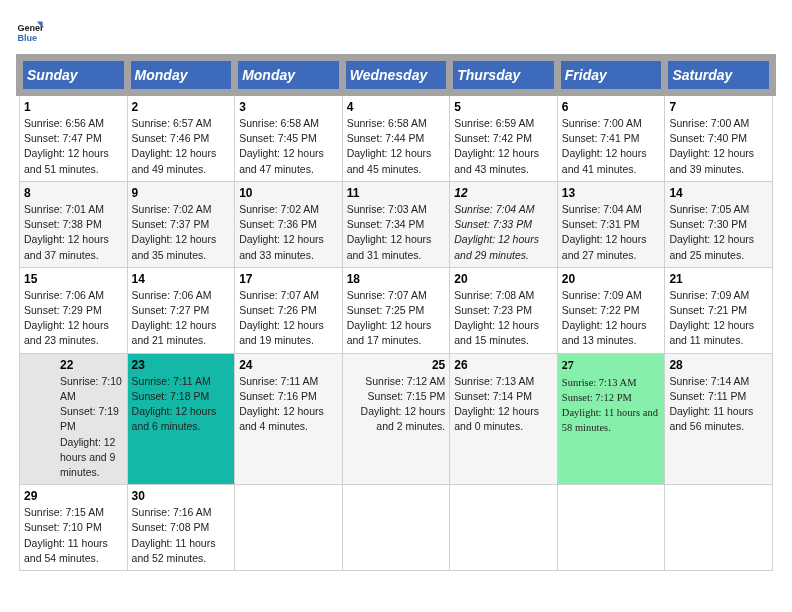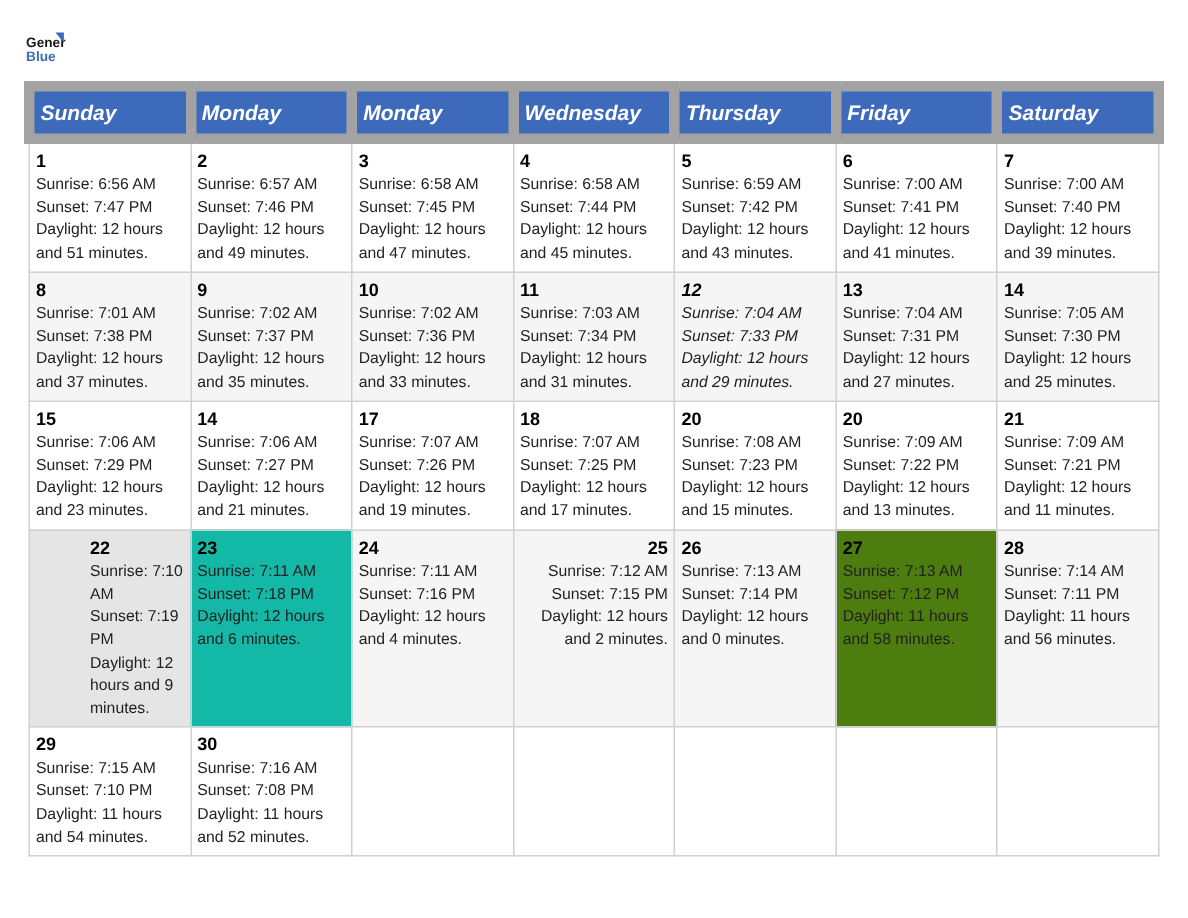--- a/index.html
+++ b/index.html
@@ -315,21 +315,21 @@
     </div>
   </td>
         <td style="background: rgb(245, 245, 245); margin-top: 30px;">
     <span class="day-num">26</span>
     <div class="day-info">
       Sunrise: 7:13 AM<br>
       Sunset: 7:14 PM<br>
       Daylight: 12 hours and 0 minutes.
     </div>
   </td>
-        <td style="background: #4d7c0f;">
+        <td style="background: #86efac; font-family: Liberation Serif, serif;">
     <span class="day-num">27</span>
     <div class="day-info">
       Sunrise: 7:13 AM<br>
       Sunset: 7:12 PM<br>
       Daylight: 11 hours and 58 minutes.
     </div>
   </td>
         <td style="background: rgb(245, 245, 245);">
     <span class="day-num">28</span>
     <div class="day-info">

